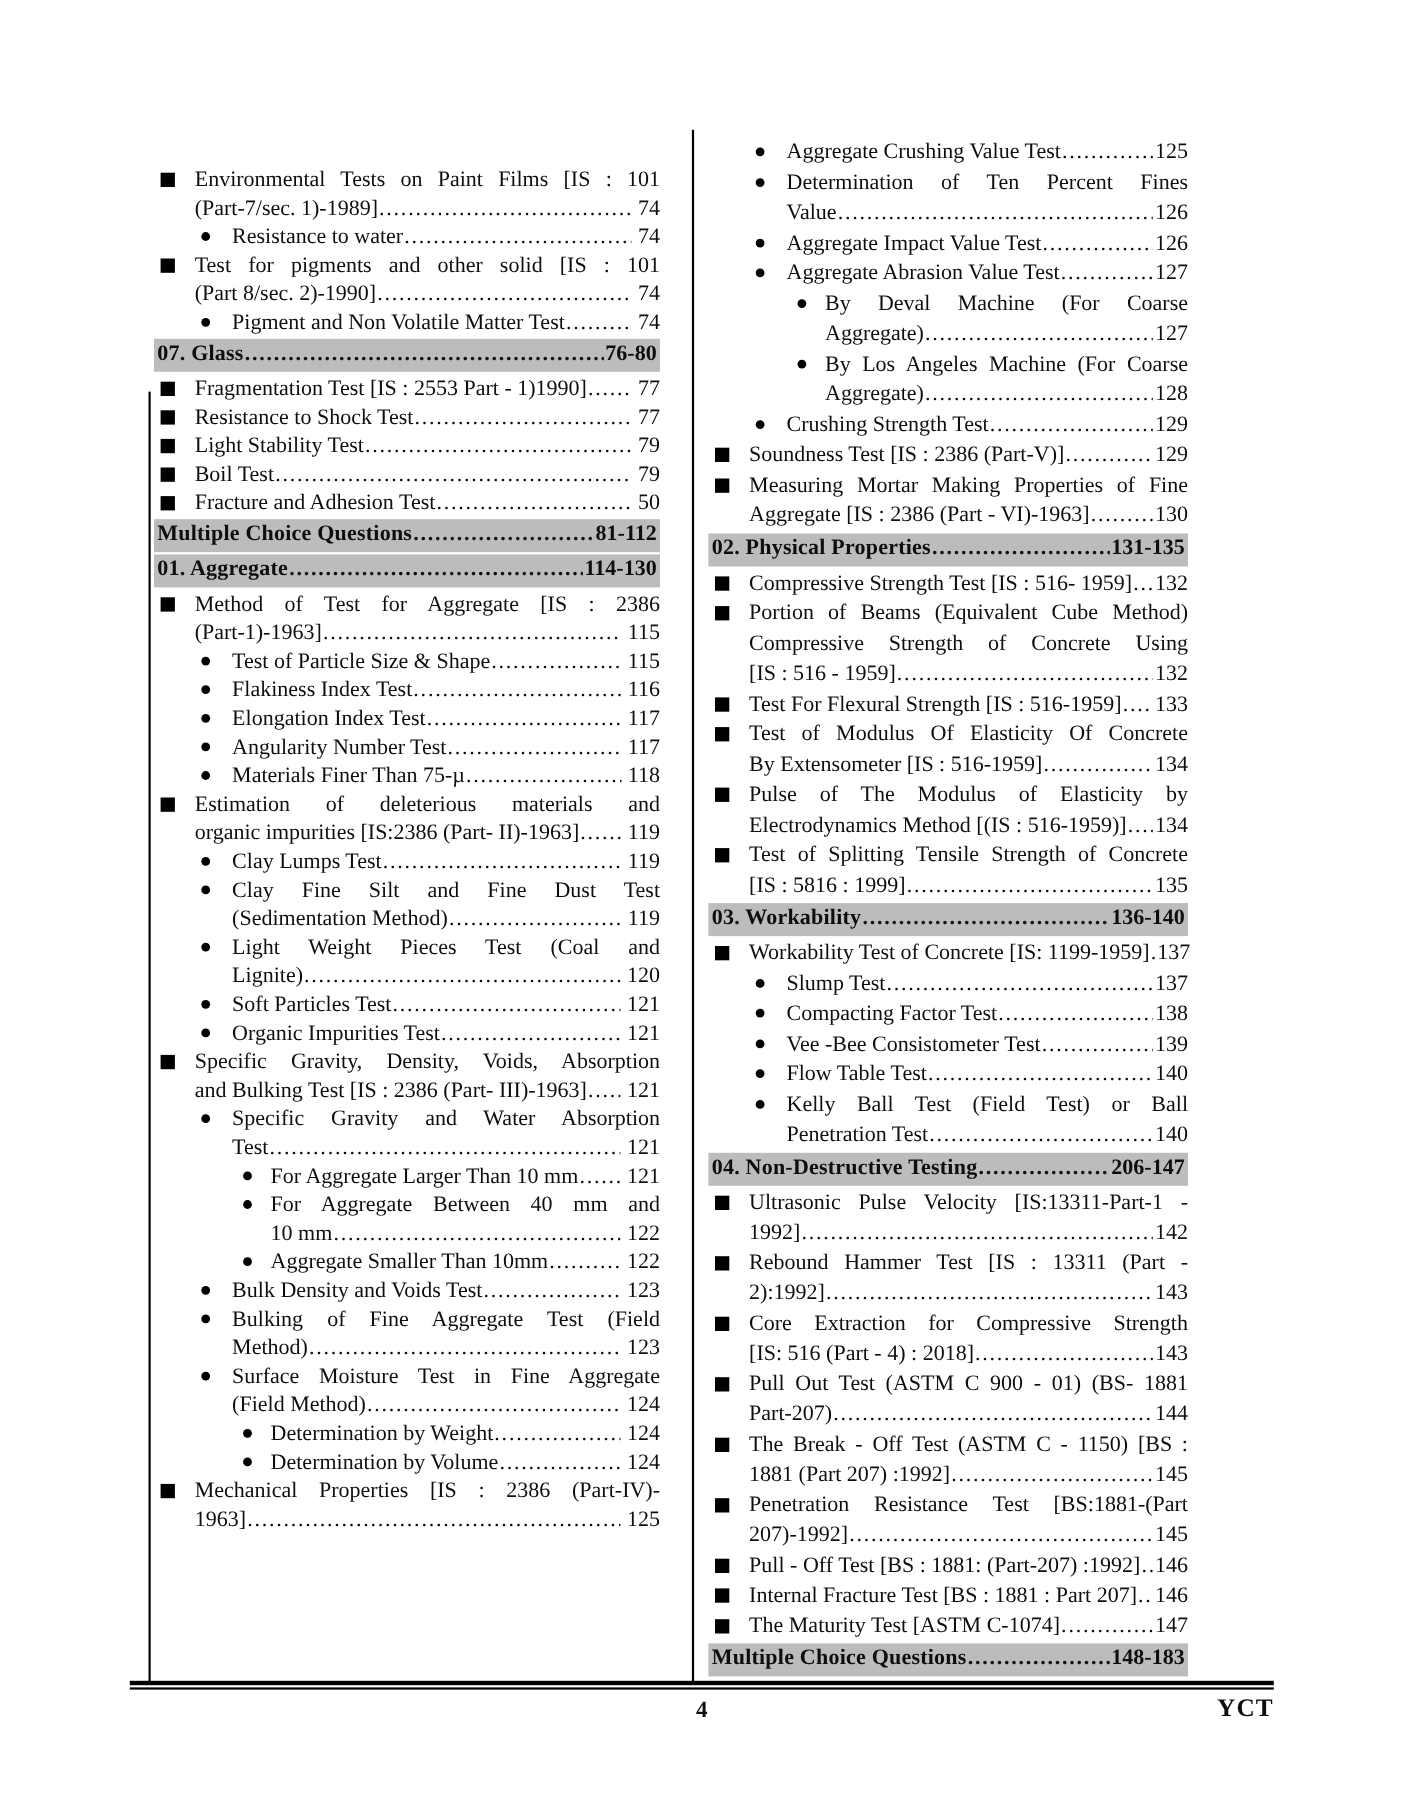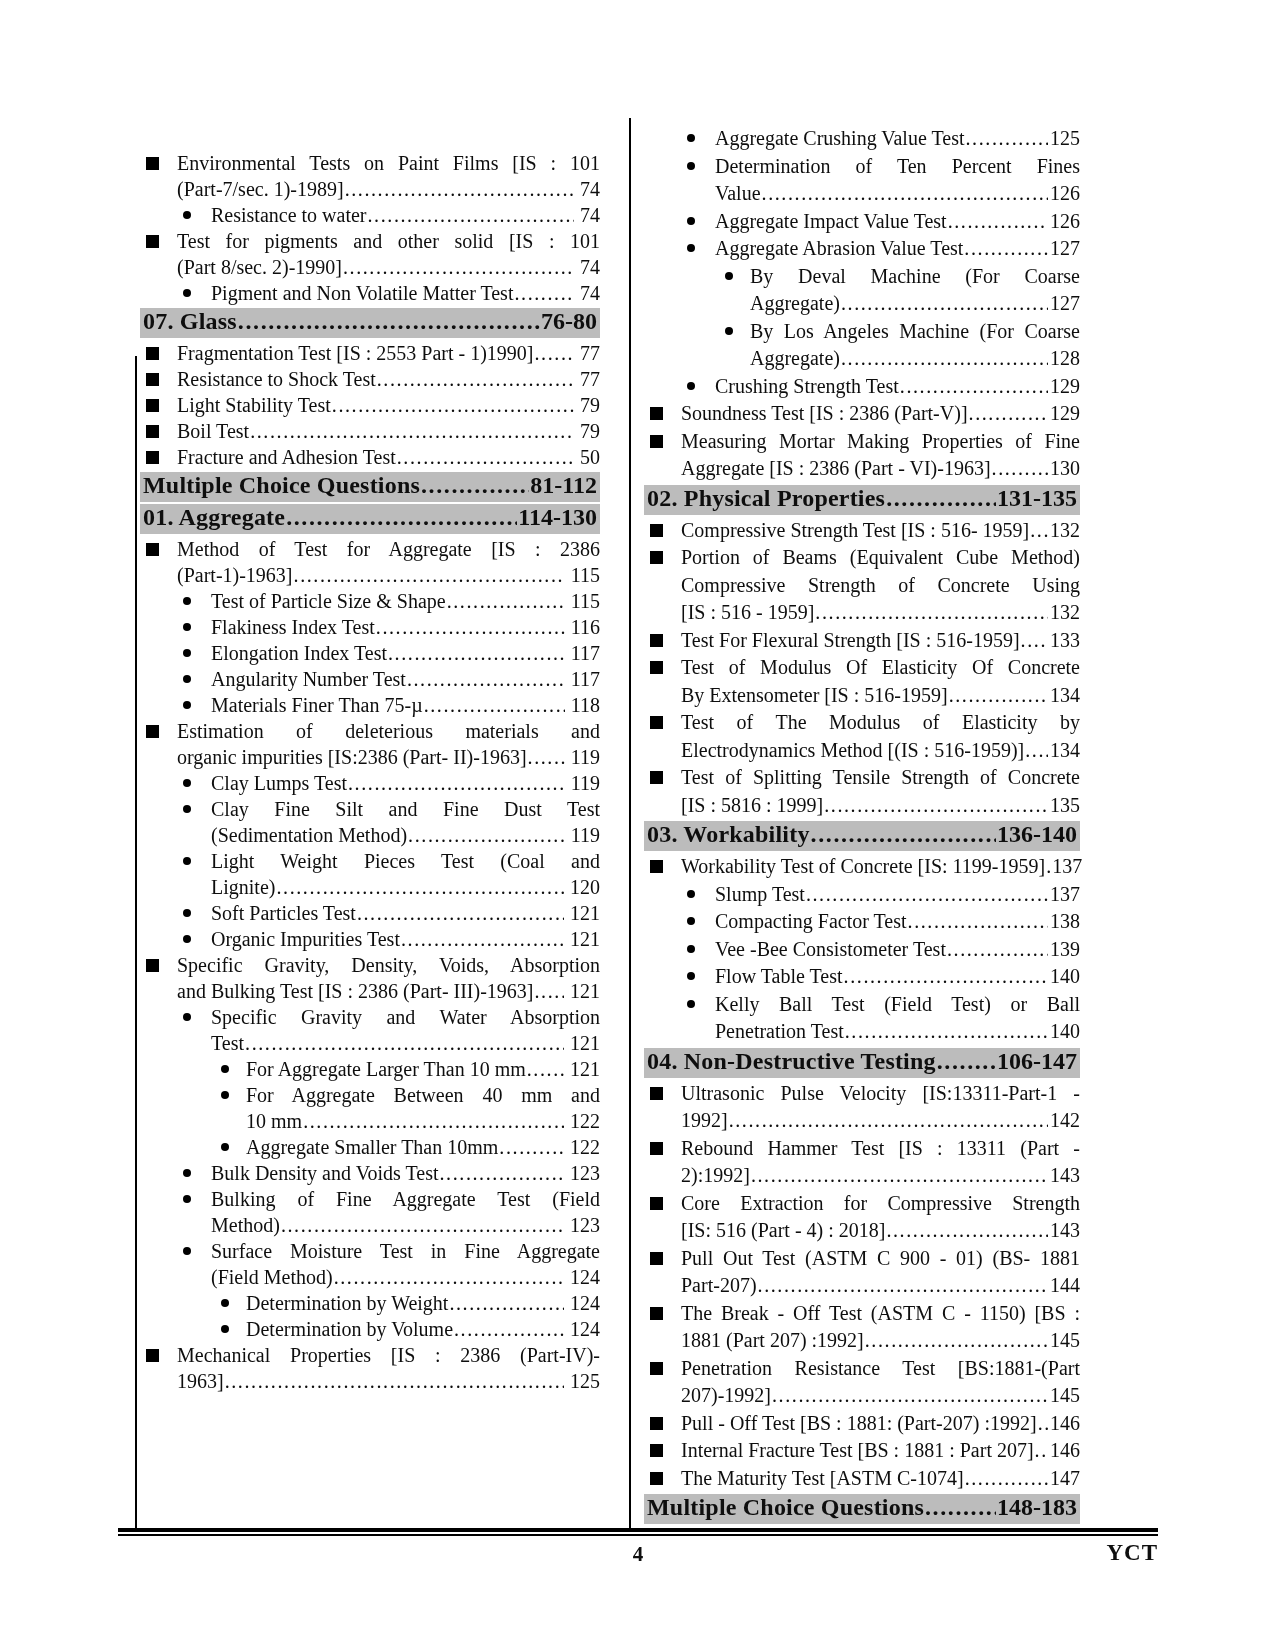--- a/index.html
+++ b/index.html
@@ -28,21 +28,21 @@
   .ln{font-size:20px;}
   .jl{text-align:justify;text-align-last:justify;}
   .last{display:flex;align-items:baseline;}
   .t{flex:0 0 auto;white-space:nowrap;}
   .lead{flex:1 1 0;min-width:4px;overflow:hidden;white-space:nowrap;margin:0 1px;}
   .lead::after{content:"..........................................................................................................................................................................................";letter-spacing:1.6px;}
   .pg{flex:none;white-space:nowrap;}
   .colL .row .pg{padding-left:5px;}
   .colR .row .pg{padding-left:1px;}
   
-  .bar{background:#bcbcbc;font-weight:bold;font-size:24px;height:30px;line-height:30px;
+  .bar{background:#bcbcbc;font-weight:bold;font-size:20px;height:30px;line-height:30px;
        display:flex;align-items:baseline;margin:2px 0 2px 4px;padding:0 3px;}
   .bar .t{letter-spacing:.2px;}
   
   .partbox{background:#000;color:#fff;font-weight:bold;font-size:25px;line-height:31px;
            margin:9px 0 6px 4px;padding:4px 4px 6px 8px;}
   .p2{display:flex;align-items:baseline;padding-left:34px;}
   
   .rule-thick{position:absolute;left:118px;top:1528px;width:1040px;height:4px;background:#000;}
   .rule-thin{position:absolute;left:118px;top:1534px;width:1040px;height:1.5px;background:#000;}
   .footer-num{position:absolute;left:118px;top:1542px;width:1040px;text-align:center;
@@ -544,21 +544,21 @@
           <div class="ln last">
             <span class="t">By Extensometer [IS : 516-1959]</span>
             <span class="lead"></span>
             <span class="pg">134</span>
           </div>
         </div>
       </div>
       <div class="row lvl1">
         <span class="bcol"><span class="sq"></span></span>
         <div class="blk">
-          <div class="ln jl">Test of The Modulus of Elasticity by</div>
+          <div class="ln jl">Pulse of The Modulus of Elasticity by</div>
           <div class="ln last">
             <span class="t">Electrodynamics Method [(IS : 516-1959)]</span>
             <span class="lead"></span>
             <span class="pg">134</span>
           </div>
         </div>
       </div>
       <div class="row lvl1">
         <span class="bcol"><span class="sq"></span></span>
         <div class="blk">
@@ -632,21 +632,21 @@
           <div class="ln last">
             <span class="t">Penetration Test</span>
             <span class="lead"></span>
             <span class="pg">140</span>
           </div>
         </div>
       </div>
       <div class="bar ln">
         <span class="t">04. Non-Destructive Testing</span>
         <span class="lead"></span>
-        <span class="pg">106-147</span>
+        <span class="pg">206-147</span>
       </div>
       <div class="row lvl1">
         <span class="bcol"><span class="sq"></span></span>
         <div class="blk">
           <div class="ln jl">Ultrasonic Pulse Velocity [IS:13311-Part-1 -</div>
           <div class="ln last">
             <span class="t">1992]</span>
             <span class="lead"></span>
             <span class="pg">142</span>
           </div>

